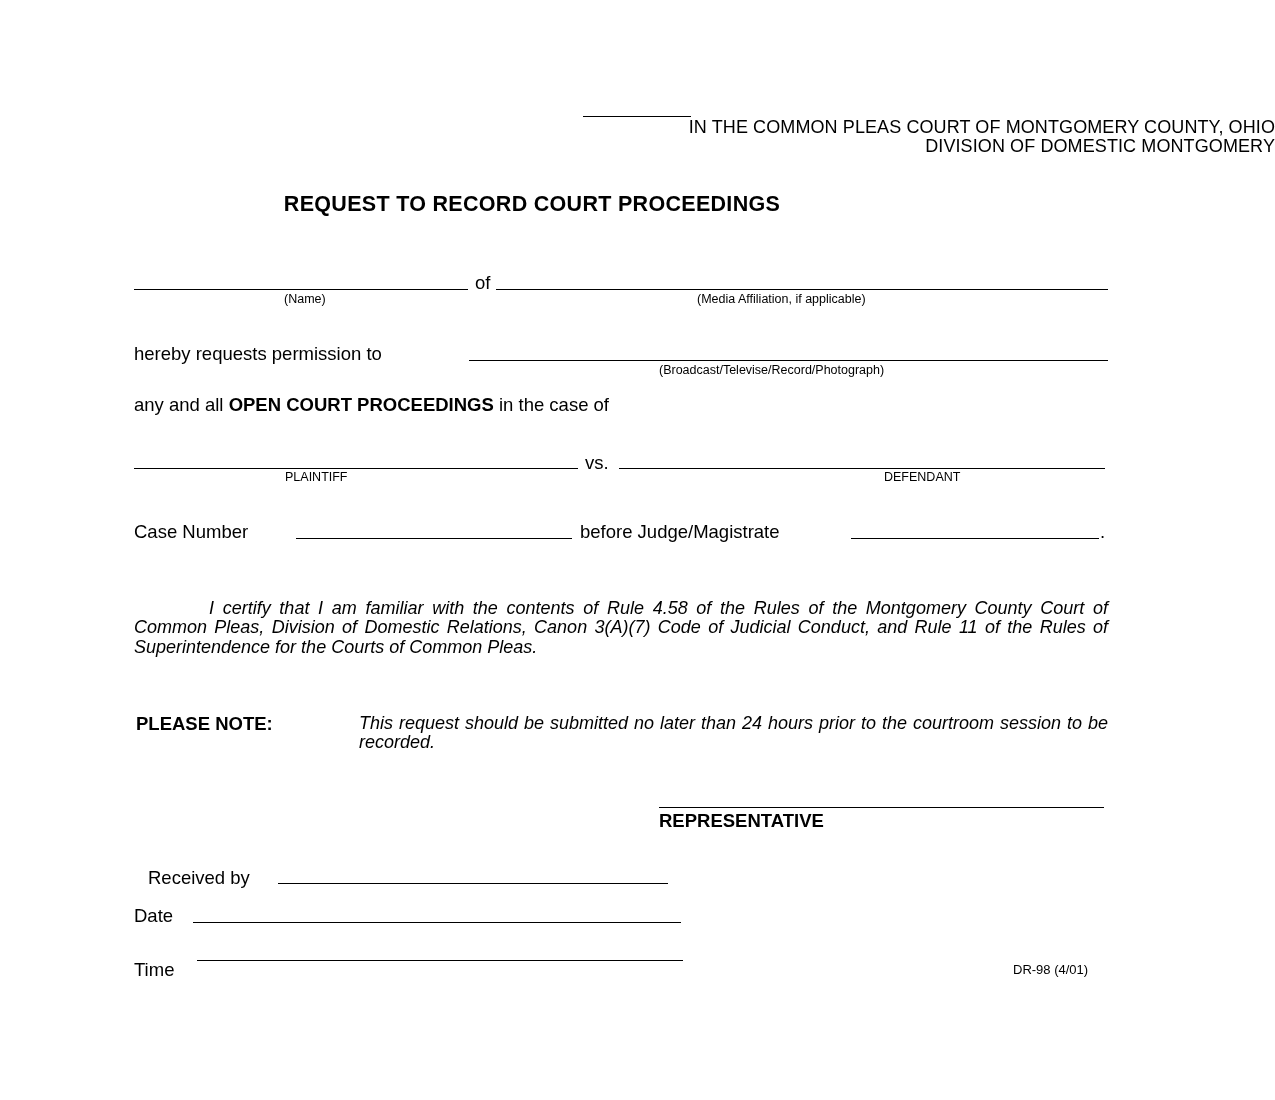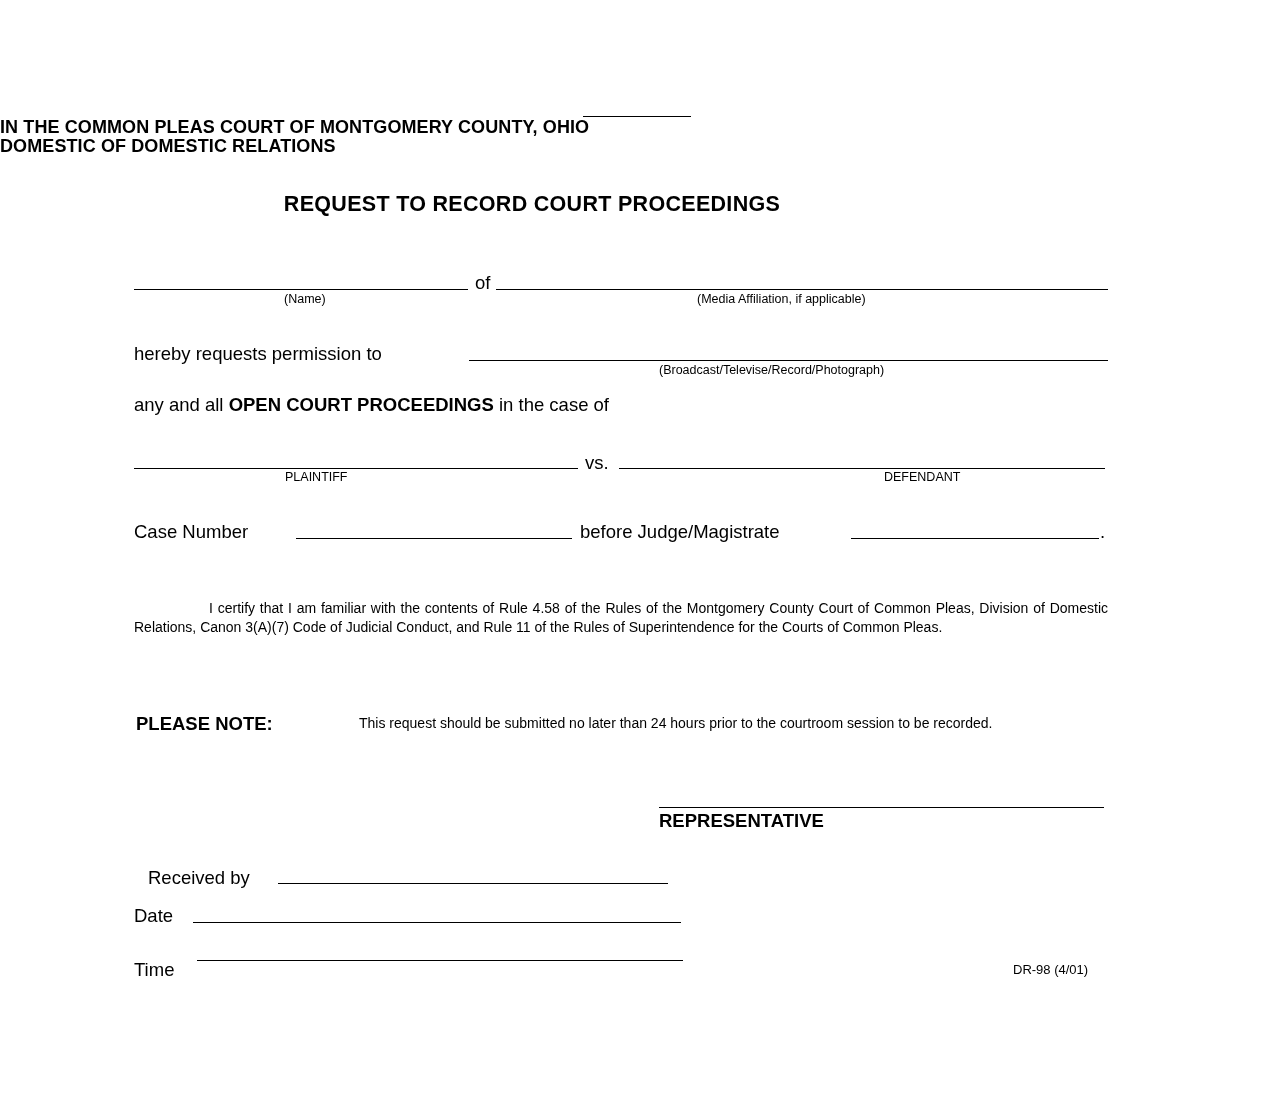--- a/index.html
+++ b/index.html
@@ -2,36 +2,36 @@
 <html><head>
   <meta charset="utf-8">
   <style>
     html, body { margin: 0; padding: 0; background: #ffffff; }
     body {
       width: 1275px; height: 1100px; position: relative; overflow: hidden;
       font-family: "Liberation Sans", sans-serif; color: #000;
     }
     .abs { position: absolute; }
     .line { position: absolute; border-bottom: 1.5px solid #000; height: 0; }
-    .hdr { font-weight: bold; font-size: 18px; text-align: left; width: 1275px; left: 0; letter-spacing: 0.1px; }
+    .hdr { font-weight: normal; font-size: 18px; text-align: right; width: 1275px; left: 0; letter-spacing: 0.1px; }
     .title { font-weight: bold; font-size: 21.5px; text-align: center; width: 1064px; left: 0; letter-spacing: 0.3px; }
     .txt { font-size: 18.5px; white-space: nowrap; }
     .small { font-size: 12.5px; white-space: nowrap; }
     .para {
-      left: 134px; width: 974px; font-size: 14px; line-height: 19.3px; text-align: justify;
+      left: 134px; width: 974px; font-size: 18px; line-height: 19.3px; text-align: justify; font-style: italic;
     }
     .para .indent { display: inline-block; width: 75px; }
     .bold { font-weight: bold; }
   </style>
 </head>
 <body>
 
 <div class="line" style="left:583px; top:116px; width:108px;"></div>
 <div class="abs hdr" style="top:117px;">IN THE COMMON PLEAS COURT OF MONTGOMERY COUNTY, OHIO</div>
-<div class="abs hdr" style="top:136px;">DOMESTIC OF DOMESTIC RELATIONS</div>
+<div class="abs hdr" style="top:136px;">DIVISION OF DOMESTIC MONTGOMERY</div>
 
 <div class="abs title" style="top:192px;">REQUEST TO RECORD COURT PROCEEDINGS</div>
 
 <div class="line" style="left:134px; top:289px; width:334px;"></div>
 <div class="abs txt" style="left:475px; top:272px;">of</div>
 <div class="line" style="left:496px; top:289px; width:612px;"></div>
 <div class="abs small" style="left:284px; top:292px;">(Name)</div>
 <div class="abs small" style="left:697px; top:292px;">(Media Affiliation, if applicable)</div>
 
 <div class="abs txt" style="left:134px; top:343px;">hereby requests permission to</div>

